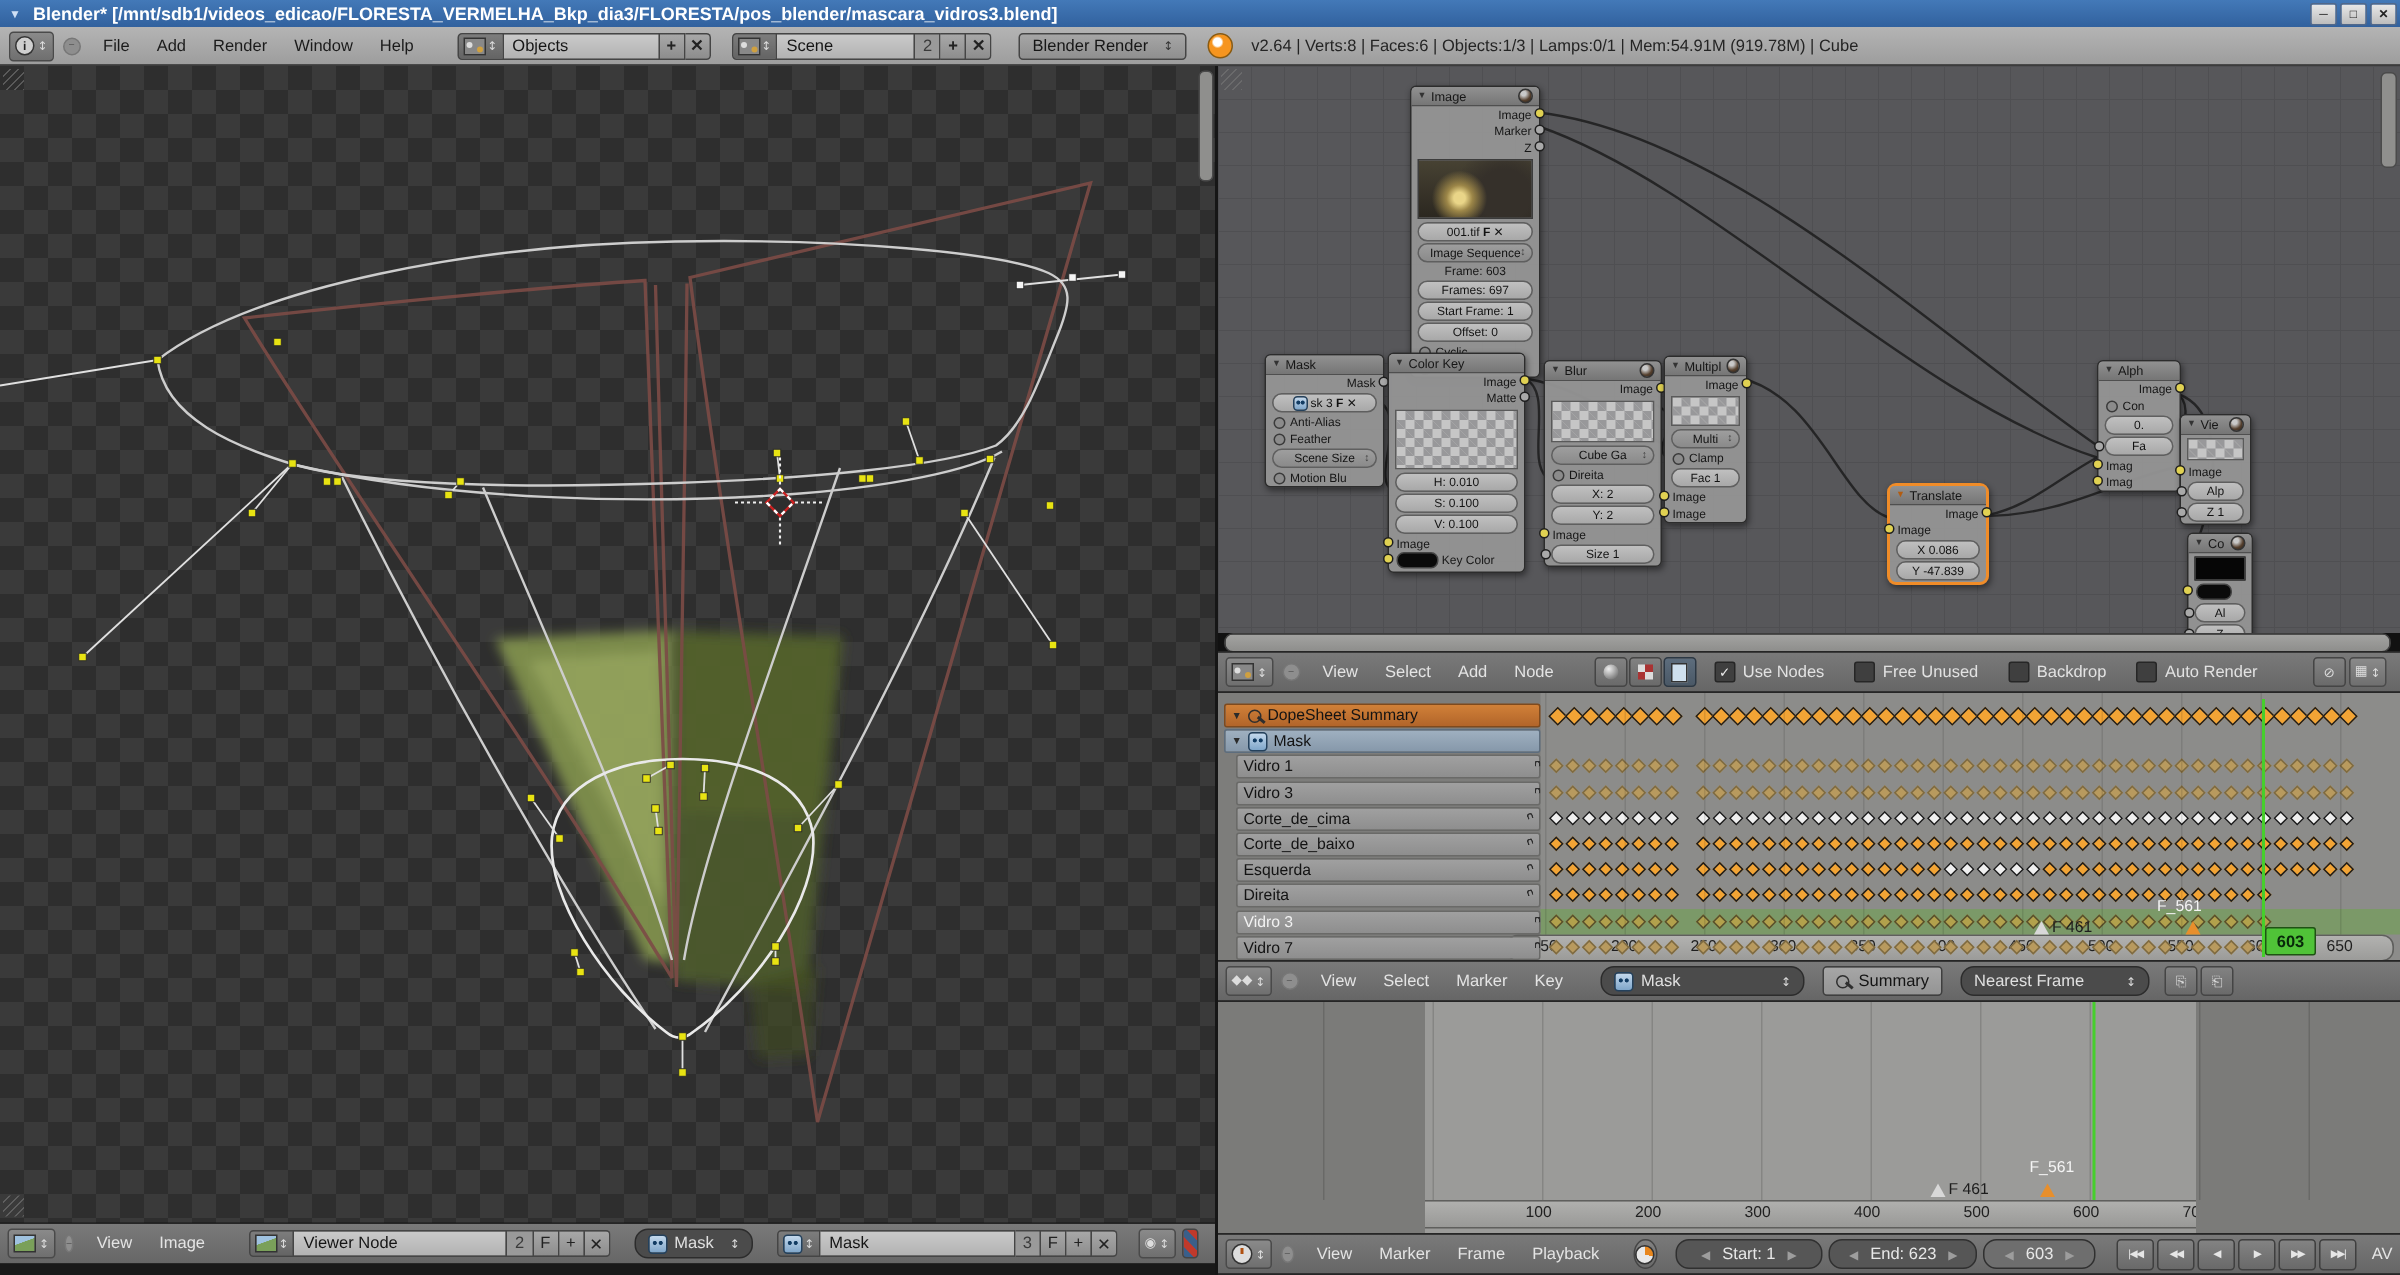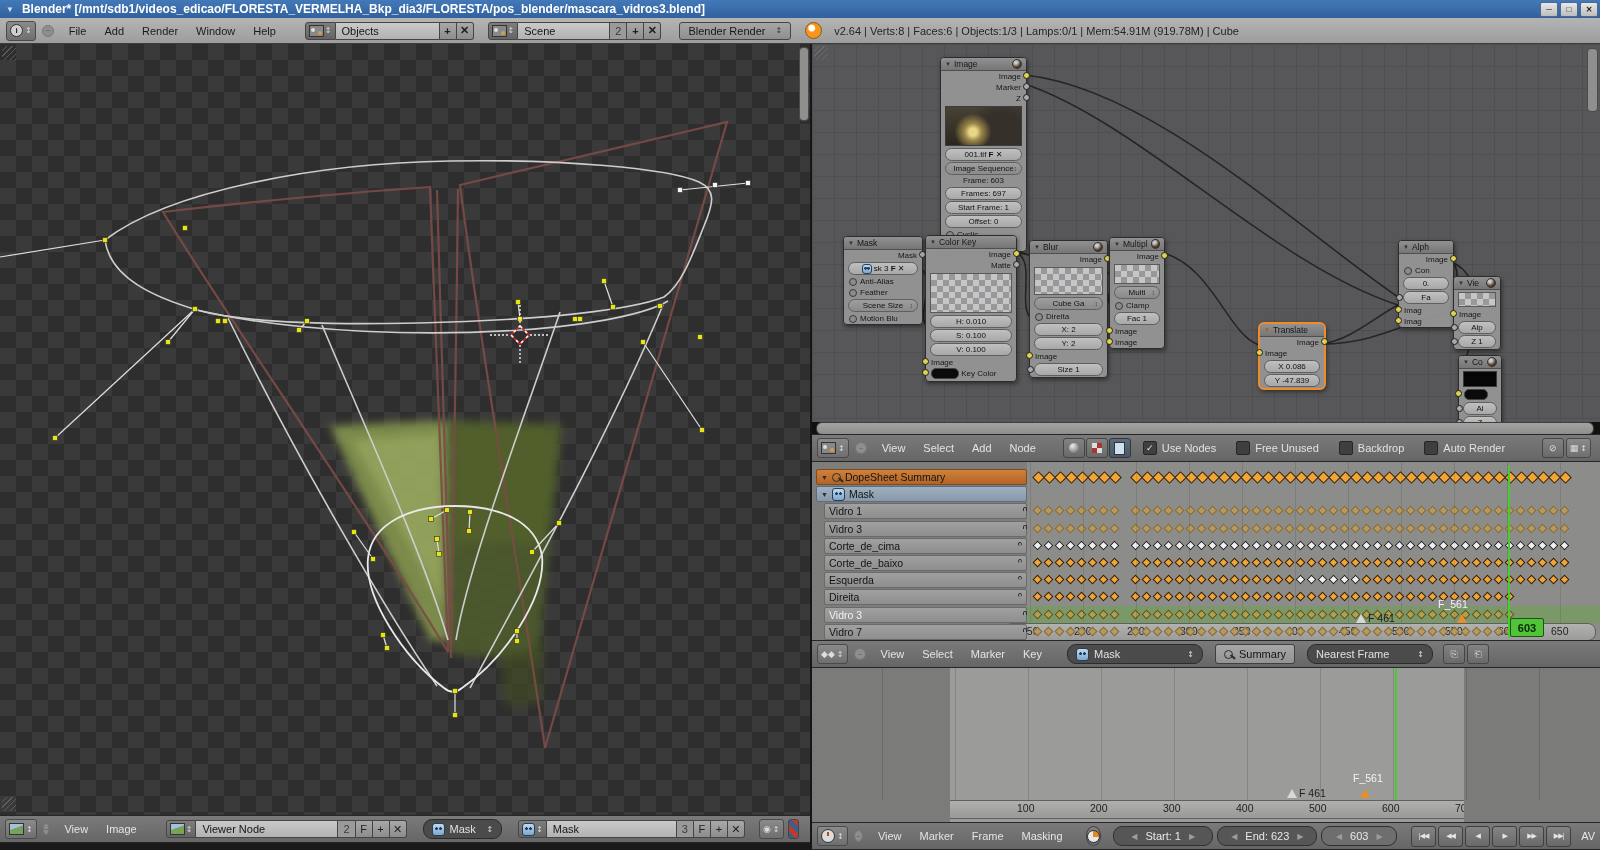--- a/index.html
+++ b/index.html
@@ -1156,21 +1156,21 @@
   <div class="abs hdr" id="tl-hdr">
     <span class="ebtn">
         <span class="clockico"></span>
         <span class="upd">↕</span>
       </span>
     <span class="collapse-dot">−</span>
     <span class="menu-row">
         <span class="menu-item">View</span>
         <span class="menu-item">Marker</span>
         <span class="menu-item">Frame</span>
-        <span class="menu-item">Masking</span>
+        <span class="menu-item">Playback</span>
       </span>
     <span class="ibtn" style="border-radius:50%;width:19px;margin-left:10px;">
         <span style="width:11px;height:11px;border-radius:50%;background:conic-gradient(#e8871e 0 28%,#e8e8e8 28% 100%);border:1px solid #333;"></span>
       </span>
     <span class="slider" style="width:120px;margin-left:8px;">
         <span class="ar">◀</span>
         <span>Start: 1</span>
         <span class="ar">▶</span>
       </span>
     <span class="slider" style="width:120px;">

